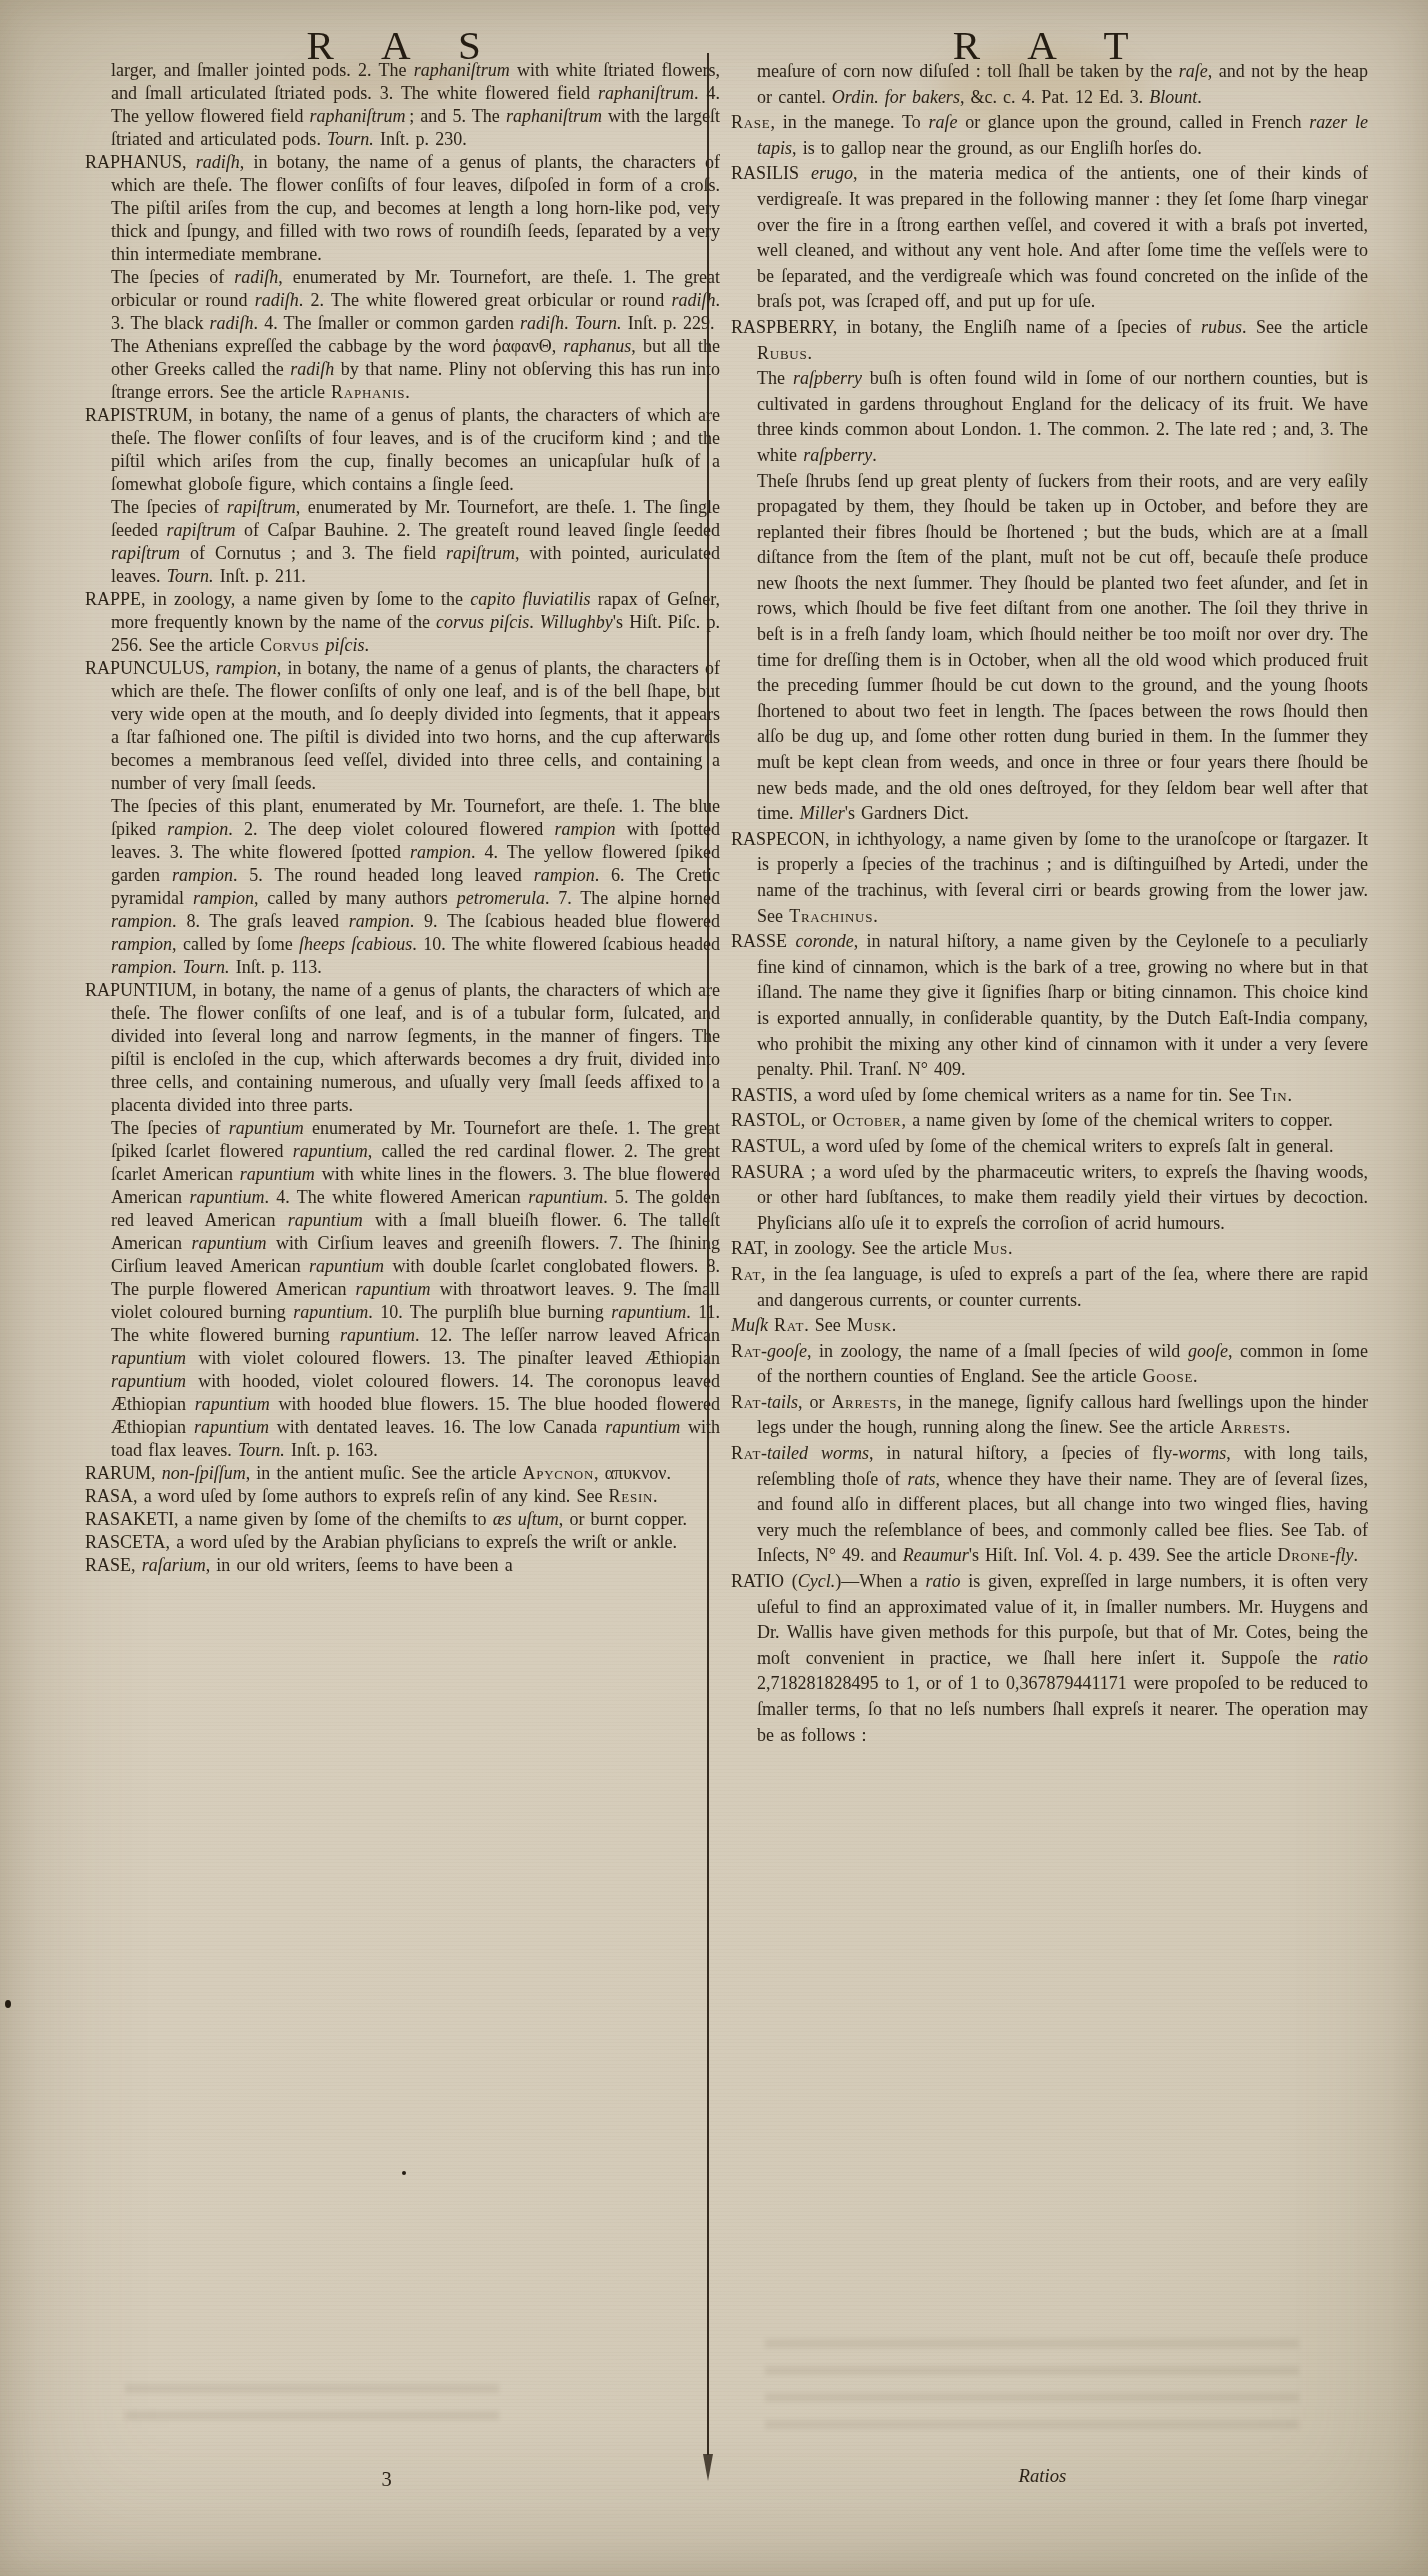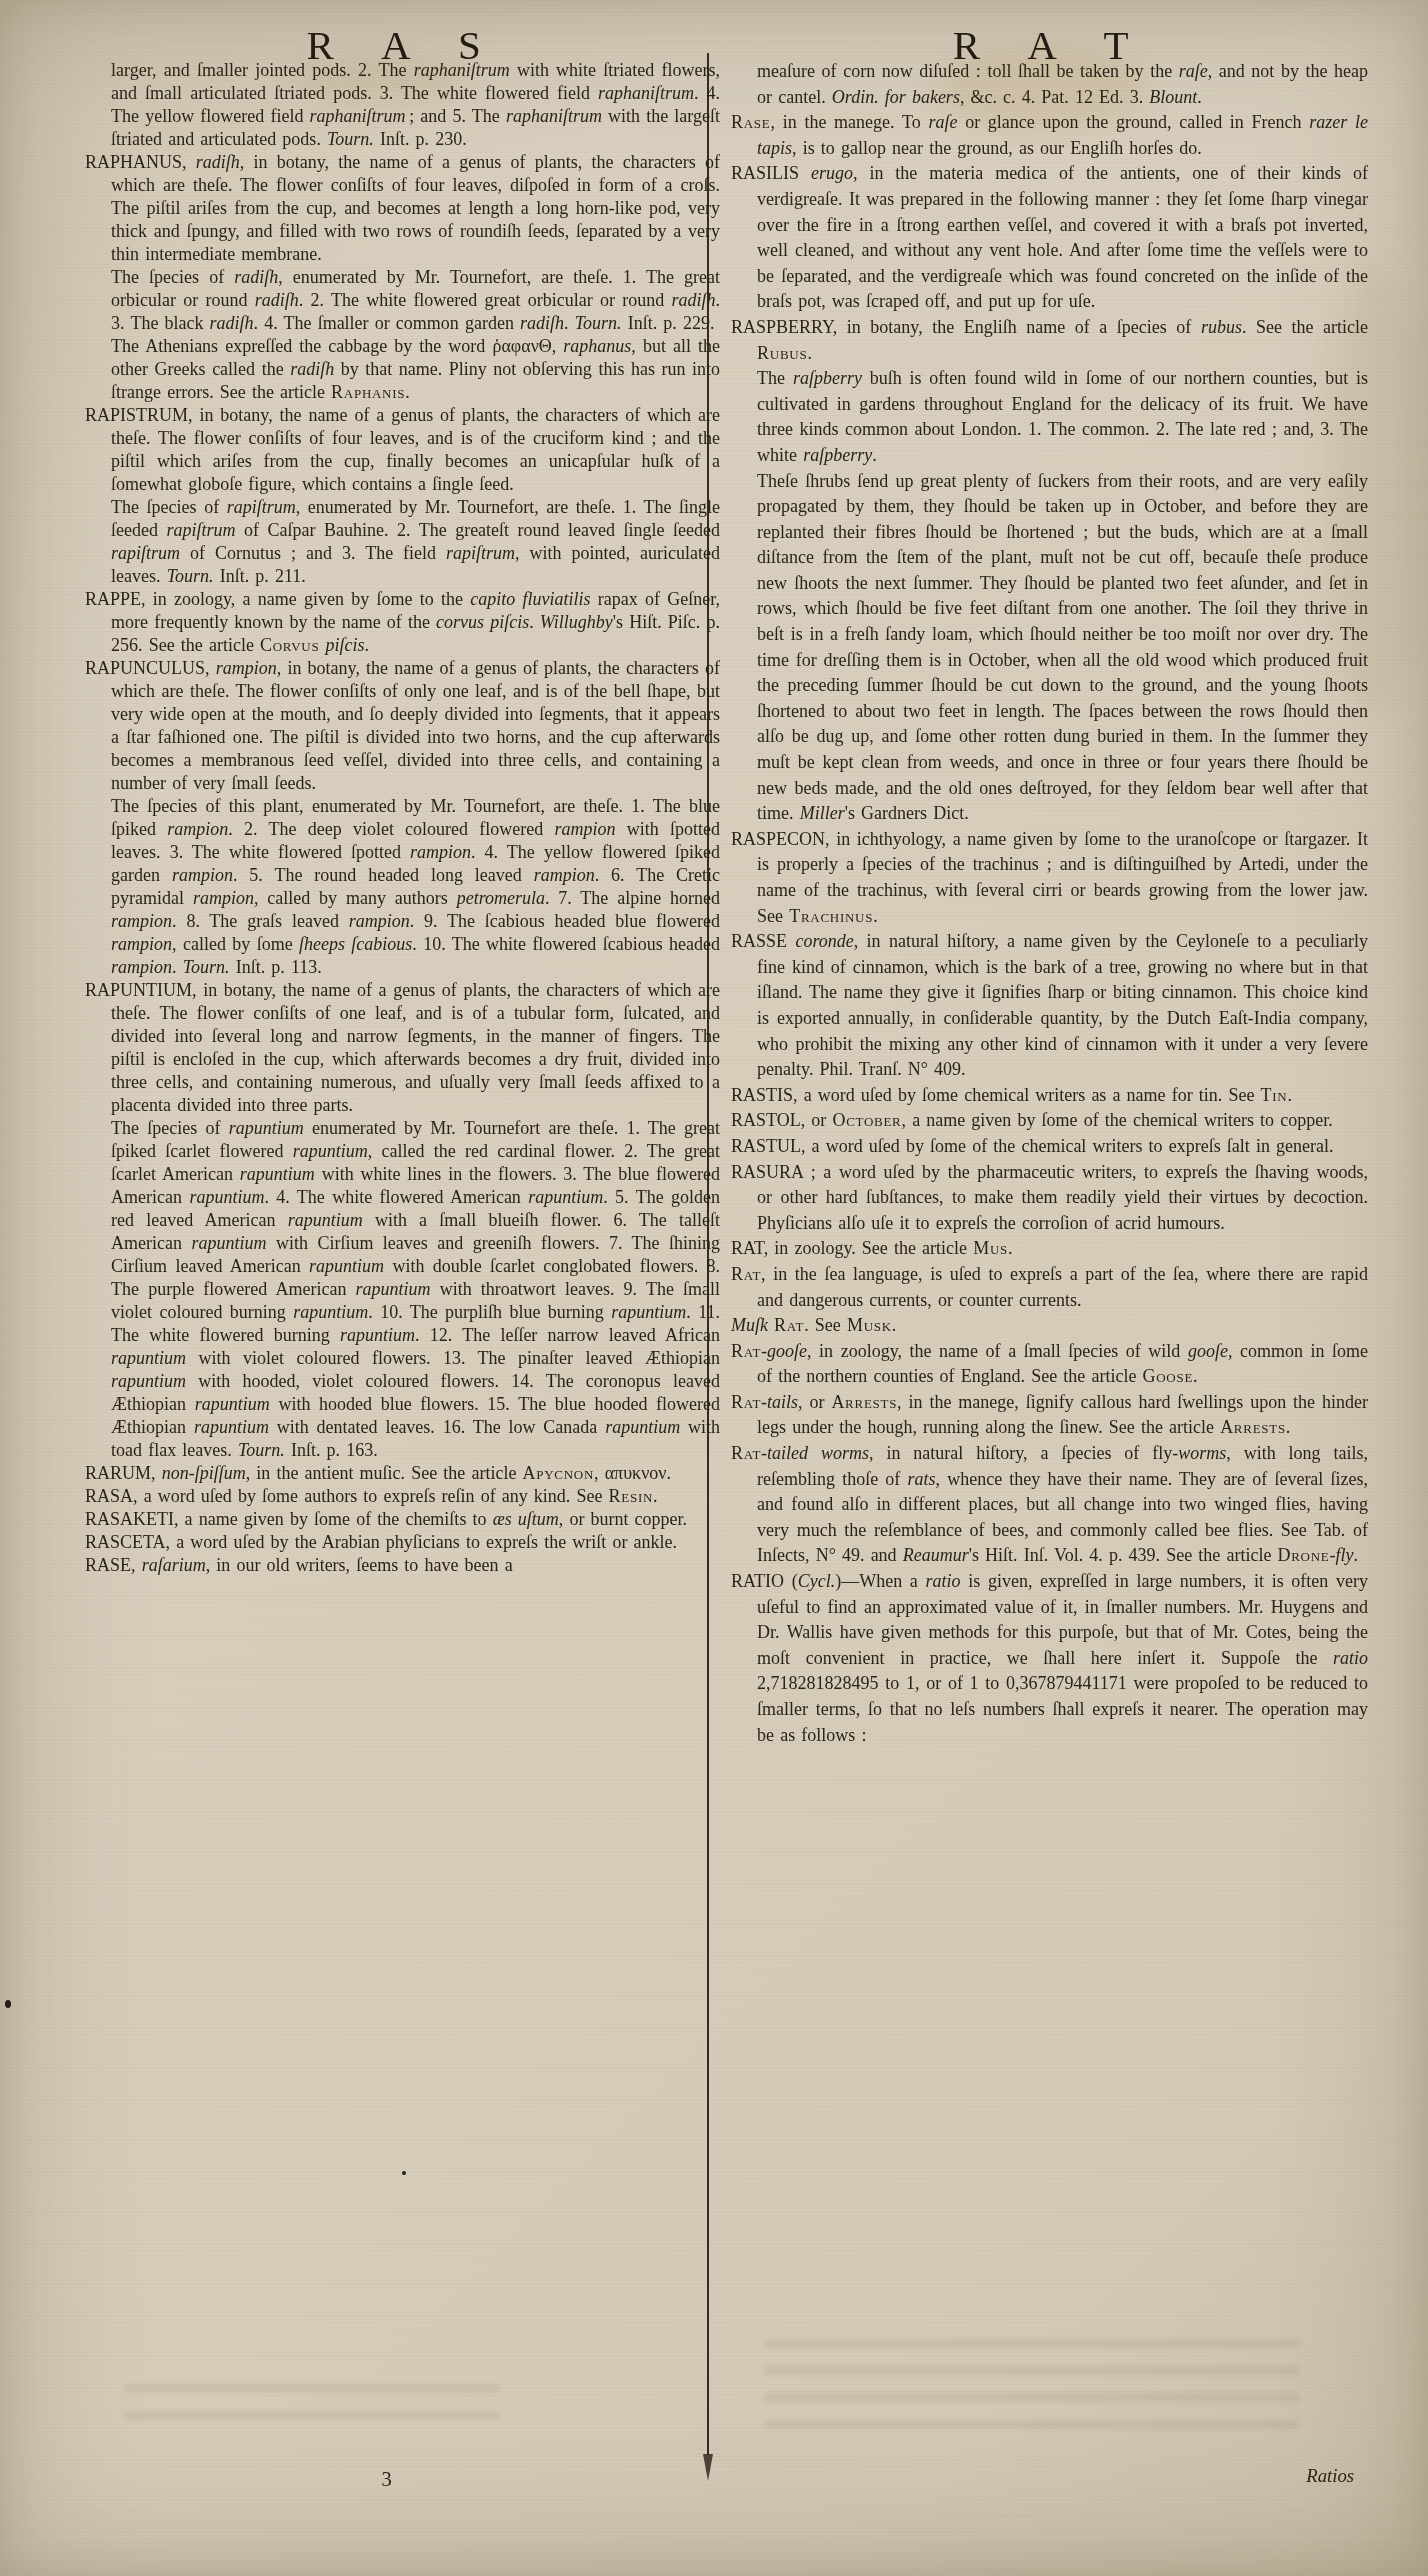--- a/index.html
+++ b/index.html
@@ -33,21 +33,21 @@
   .g{}
   .sc{font-variant:small-caps;letter-spacing:0.04em;}
   .divider{position:absolute;left:707px;top:53px;width:1.8px;height:2402px;
     background:linear-gradient(#3a3025,#2f2throw71e 40%,#3a3025);
     background:#352b20;}
   .divider-tail{position:absolute;left:703px;top:2454px;width:0;height:0;
     border-left:5.3px solid transparent;border-right:5.3px solid transparent;
     border-top:27px solid #352b20;opacity:.85;}
   .page-number{position:absolute;left:69px;width:635px;top:2468px;text-align:center;
     font-size:20.5px;color:#2c2318;}
-  .catchword{position:absolute;left:731px;width:623px;top:2465px;text-align:right;
+  .catchword{position:absolute;left:731px;width:623px;top:2465px;text-align:center;
     font-size:18.7px;font-style:italic;color:#2c2318;}
   .showthrough{position:absolute;pointer-events:none;filter:blur(2.7px);opacity:.10;
     background:repeating-linear-gradient(0deg,#6a5b45 0 9px,rgba(0,0,0,0) 9px 27px);}
   .speck{position:absolute;background:#241c12;border-radius:50%;}
 </style>
 </head>
 <body>
 
 <div class="vignette"></div>
 <div class="stain" style="left:939px;top:46px;width:205px;height:85px;background:rgba(165,125,45,0.13);"></div>

